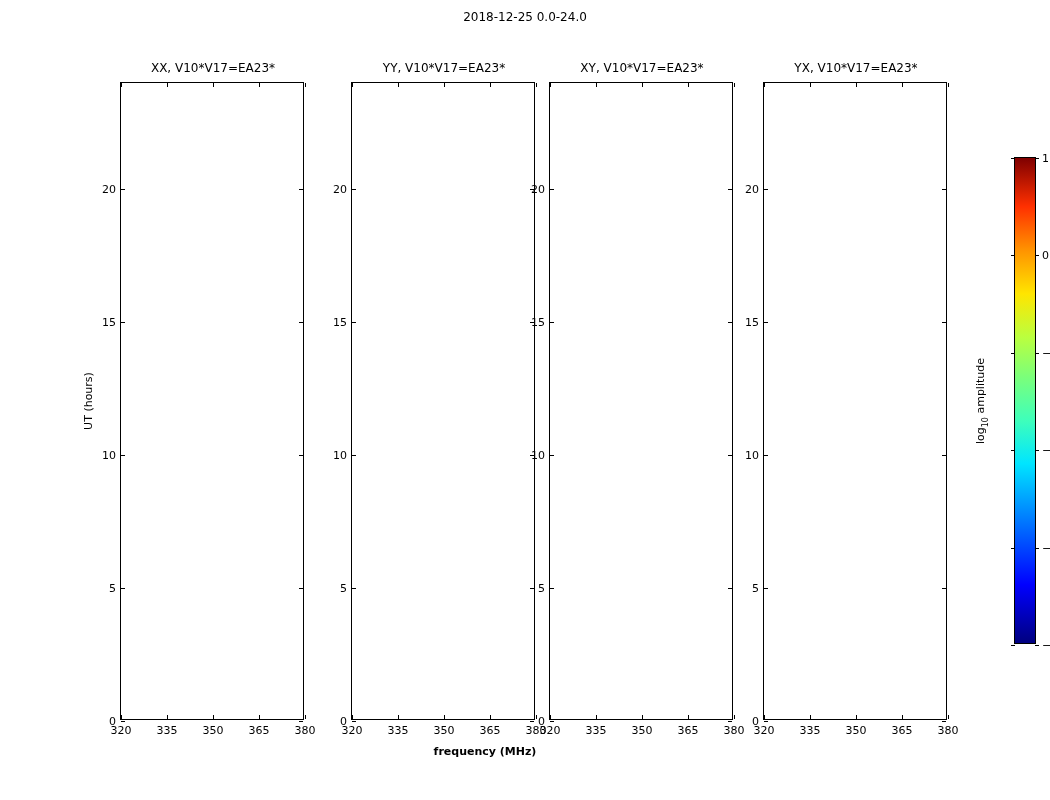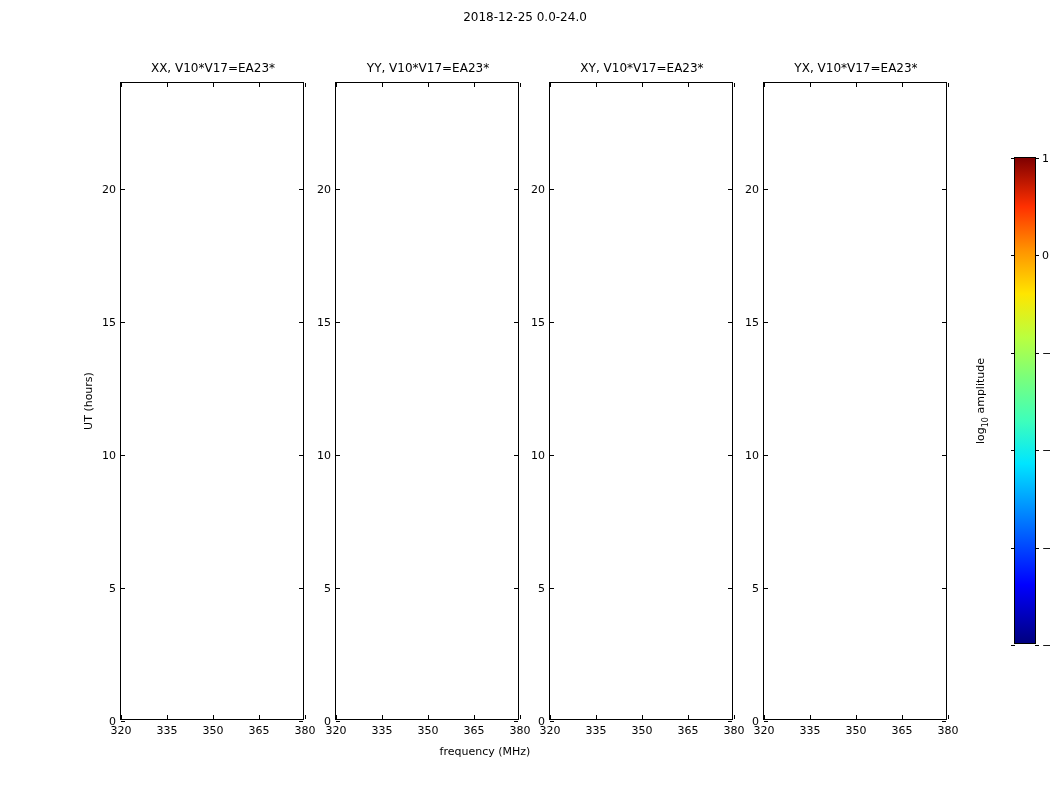--- a/index.html
+++ b/index.html
@@ -95,20 +95,21 @@
     transform: translate(-50%, -50%) rotate(-90deg);
     white-space: nowrap;
   }
   .axis-xlabel {
     position: absolute;
     top: 745px;
     left: 485px;
     transform: translateX(-50%);
     font-size: 11px;
     white-space: nowrap;
+    font-weight: bold;
   }
   
   #colorbar {
     position: absolute;
     left: 1014px;
     top: 157px;
     width: 22px;
     height: 487px;
     box-sizing: border-box;
     border: 1px solid #000000;
@@ -191,21 +192,21 @@
     <div class="tick-x-t" style="left: 92px;"></div>
     <div class="xlabel-txt" style="left: 92px;">350</div>
     <div class="tick-x" style="left: 138px;"></div>
     <div class="tick-x-t" style="left: 138px;"></div>
     <div class="xlabel-txt" style="left: 138px;">365</div>
     <div class="tick-x" style="left: 184px;"></div>
     <div class="tick-x-t" style="left: 184px;"></div>
     <div class="xlabel-txt" style="left: 184px;">380</div>
   </div>
 
-<div class="panel" id="panel-1" style="left:335px;text-decoration:underline;">
+<div class="panel" id="panel-1" style="left:351px;text-decoration:underline;">
   <div class="panel-title">YY, V10*V17=EA23*</div>
 <div class="tick-y" style="top: 638px;"></div>
     <div class="tick-y-r" style="top: 638px;"></div>
     <div class="ylabel-txt" style="top: 638px;">0</div>
     <div class="tick-y" style="top: 505.083px;"></div>
     <div class="tick-y-r" style="top: 505.083px;"></div>
     <div class="ylabel-txt" style="top: 505.083px;">5</div>
     <div class="tick-y" style="top: 372.167px;"></div>
     <div class="tick-y-r" style="top: 372.167px;"></div>
     <div class="ylabel-txt" style="top: 372.167px;">10</div>

